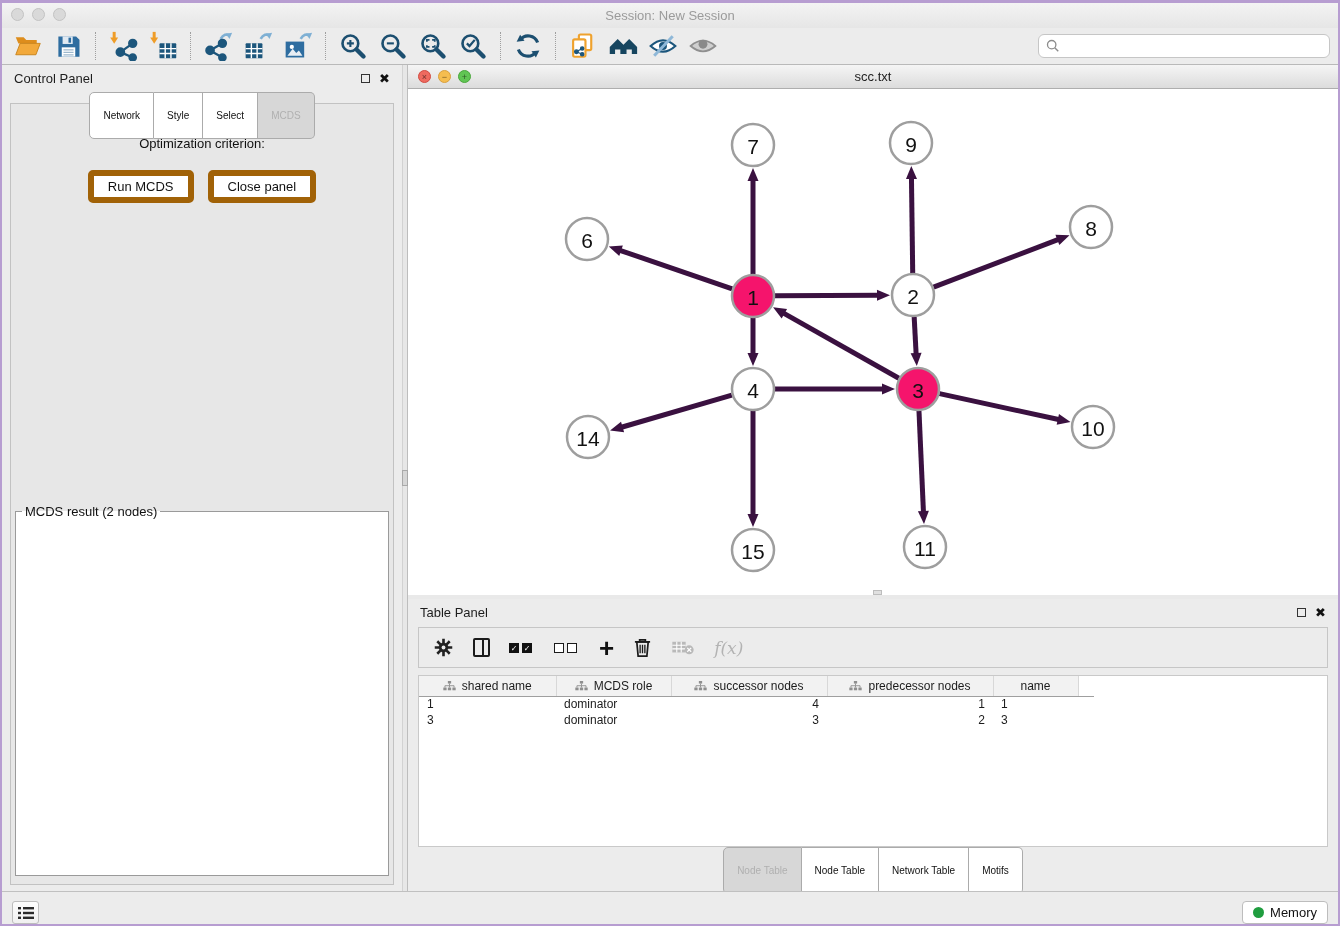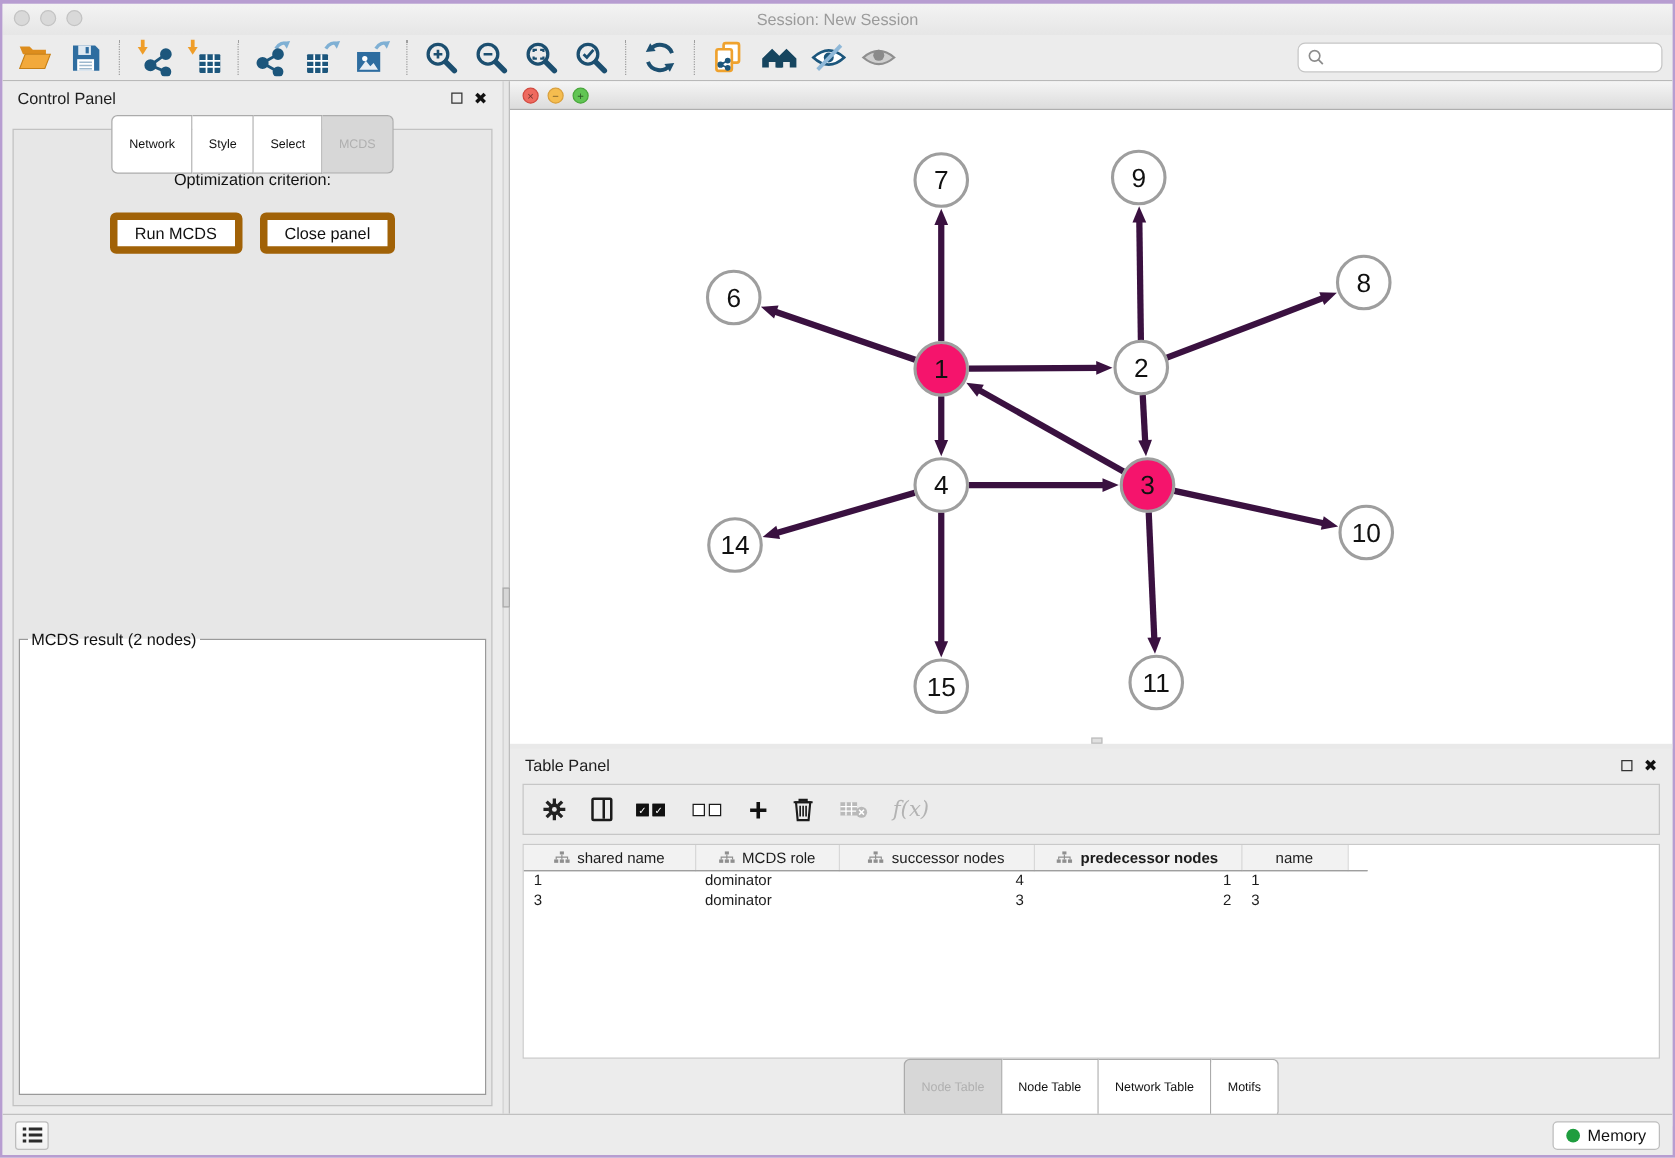--- a/index.html
+++ b/index.html
@@ -79,21 +79,21 @@
   .tp-tablewrap { margin:7px 10px 0; background:#fff; border:1px solid #c9c9c9; height:172px; overflow:hidden; }
   table.node-table { border-collapse:collapse; table-layout:fixed; }
   table.node-table th { height:20px; background:#f2f2f2; border-right:1px solid #d8d8d8; border-bottom:1px solid #9f9f9f; font-size:12px; font-weight:normal; color:#1c1c1c; }
   table.node-table th .th-inner { display:flex; align-items:center; justify-content:center; gap:6px; }
   table.node-table th.filler { background:#fff; border-right:none; }
   table.node-table td { font-size:12px; height:16px; padding:0 8px; color:#1c1c1c; white-space:nowrap; }
   td.ar { text-align:right; padding-right:13px; }
   .tp-bottom { margin-top:auto; text-align:center; padding-bottom:7px; }
 
   
-  .status-bar { position:absolute; bottom:0; left:0; right:0; height:33px; background:#ececec; border-top:1px solid #c0c0c0; display:flex; align-items:center; padding:0 10px; }
+  .status-bar { position:absolute; bottom:0; left:0; right:0; height:33px; background:#ececec; border-top:1px solid #c0c0c0; display:flex; align-items:flex-end; padding:0 10px; }
   .list-btn { width:27px; height:23px; background:linear-gradient(#fdfdfd,#f0f0f0); border:1px solid #bdbdbd; border-radius:3px; display:flex; align-items:center; justify-content:center; cursor:pointer; }
   .mem-btn { margin-left:auto; height:23px; padding:0 10px; background:#fff; border:1px solid #bdbdbd; border-radius:4px; display:flex; align-items:center; gap:6px; font-size:13px; color:#111; font-family:"Liberation Sans",sans-serif; cursor:pointer; }
   .mem-dot { width:11px; height:11px; border-radius:50%; background:#1f9d3f; }
 </style>
 </head>
 <body>
 
 <div id="frame">
 
   <div class="titlebar">
@@ -291,20 +291,21 @@
       <div class="v-handle"></div>
     </div>
 
     <div class="right-col">
 
       <div class="network-window">
         <div class="nw-titlebar">
           <span class="tl red">×</span>
           <span class="tl yellow">−</span>
           <span class="tl green">+</span>
+          <div class="nw-title">scc.txt</div>
         </div>
         <div class="nw-canvas">
           <svg id="graph-svg" width="929" height="502" viewBox="0 0 929 502">
               <line x1="345" y1="185" x2="345" y2="90" stroke="#3a1140" stroke-width="5"></line>
               <polygon points="345,79 350.5,92 339.5,92" fill="#3a1140"></polygon>
               <line x1="324.1924875913935" y1="199.85525176330984" x2="211.15706463148274" y2="161.0418836385212" stroke="#3a1140" stroke-width="5"></line>
               <polygon points="200.7533084271795,157.4695095201761 214.8348437278013,156.4895281033414 211.26246960945625,166.89328430764465" fill="#3a1140"></polygon>
               <line x1="366.9995703250881" y1="206.8625026854682" x2="471.00066404304573" y2="206.21249584973097" stroke="#3a1140" stroke-width="5"></line>
               <polygon points="482.00044920558975,206.14374719246507 469.0350774330343,211.72488818686952 468.9663287757684,200.72510302432545" fill="#3a1140"></polygon>
               <line x1="345" y1="229" x2="345" y2="266" stroke="#3a1140" stroke-width="5"></line>
@@ -446,21 +447,21 @@
                           <rect x="5.2" y="0" width="3.6" height="2.8"></rect>
                           <rect x="0.2" y="7.2" width="3.6" height="3"></rect>
                           <rect x="5.2" y="7.2" width="3.6" height="3"></rect>
                           <rect x="10.2" y="7.2" width="3.6" height="3"></rect>
                         </g>
                         <path d="M7 2.8v2.4M2 7.2V5.2h10v2M7 5.2v2" stroke="#8f8f8f" fill="none"></path>
                       </svg>
                       <span>successor nodes</span>
                     </div>
                   </th>
-                  <th style="width: 166px; font-weight: bold;">
+                  <th style="width: 166px;">
                     <div class="th-inner">
                       <svg viewBox="0 0 14 11" width="13" height="10">
                         <g fill="#8f8f8f">
                           <rect x="5.2" y="0" width="3.6" height="2.8"></rect>
                           <rect x="0.2" y="7.2" width="3.6" height="3"></rect>
                           <rect x="5.2" y="7.2" width="3.6" height="3"></rect>
                           <rect x="10.2" y="7.2" width="3.6" height="3"></rect>
                         </g>
                         <path d="M7 2.8v2.4M2 7.2V5.2h10v2M7 5.2v2" stroke="#8f8f8f" fill="none"></path>
                       </svg>

